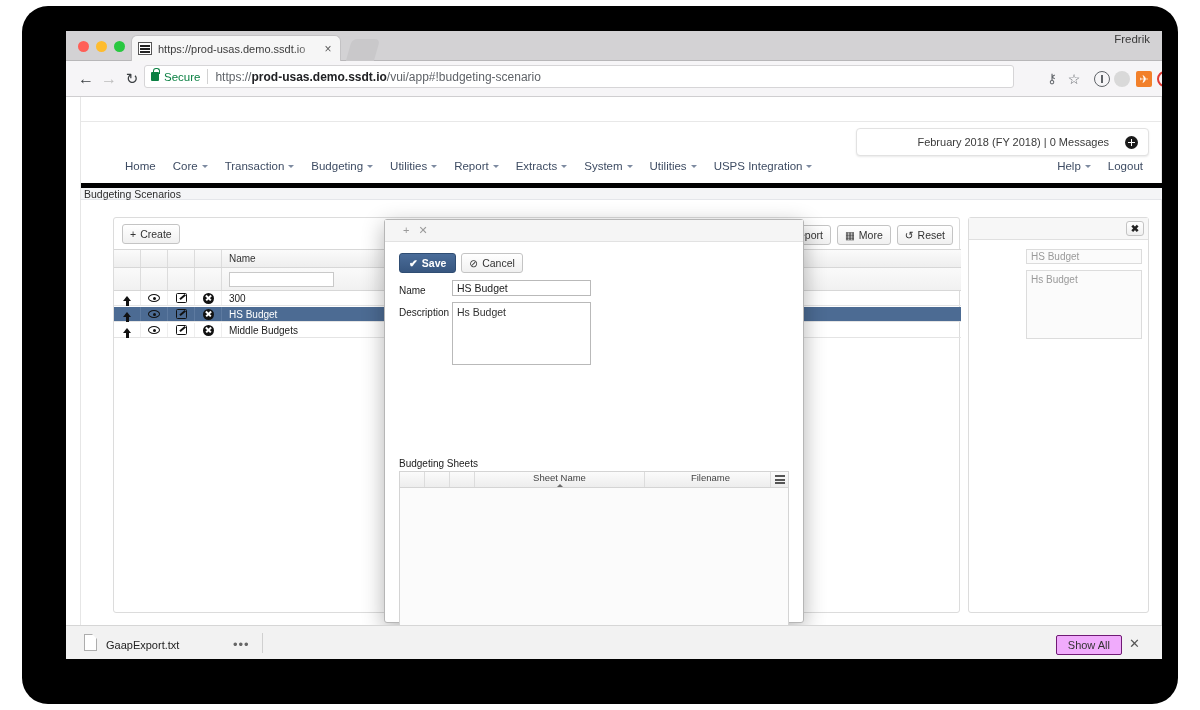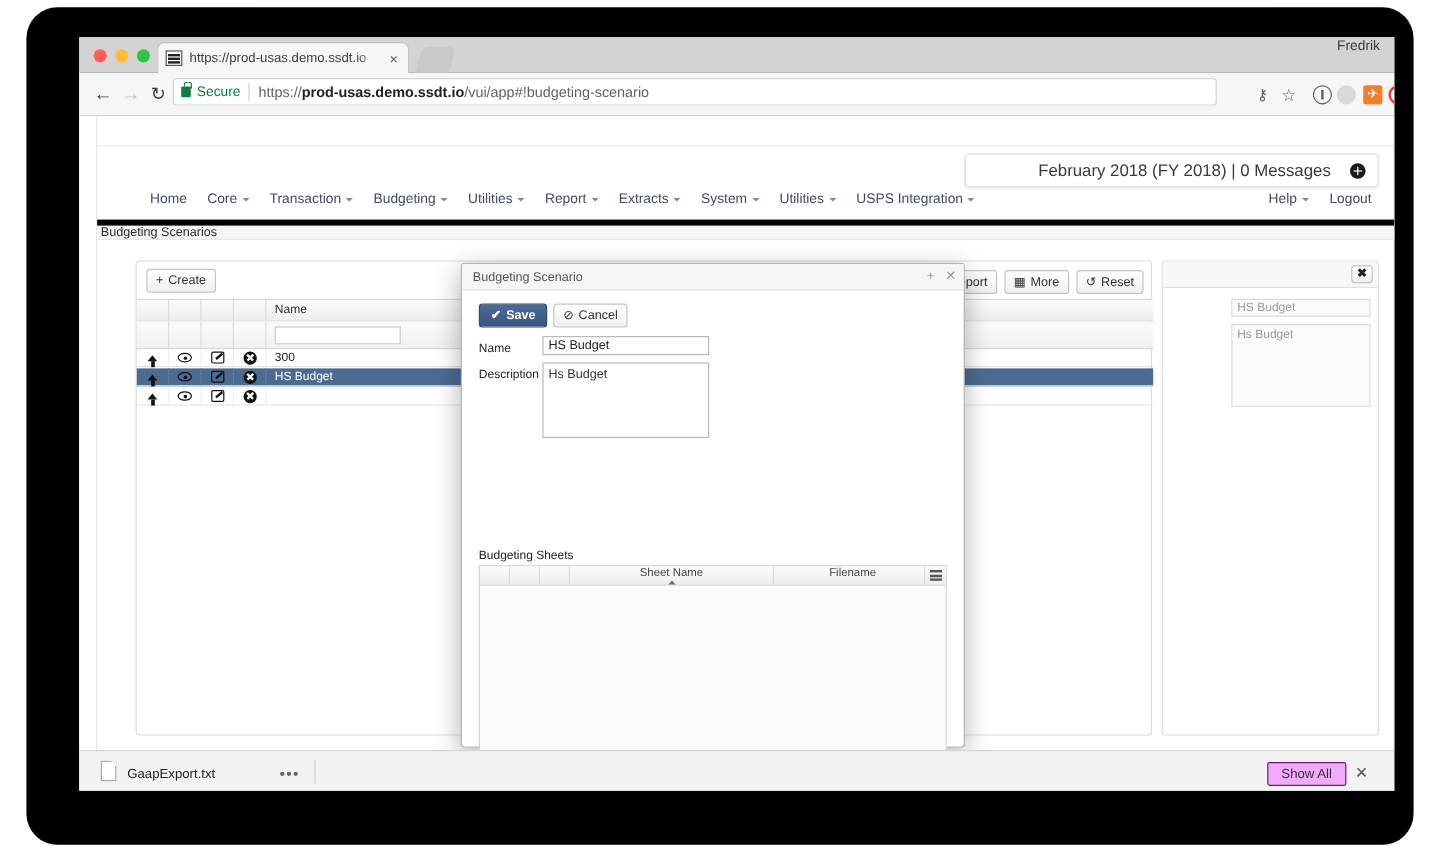--- a/index.html
+++ b/index.html
@@ -187,21 +187,21 @@
   #period-chip {
     position: absolute; right: 12px; top: 31px;
     background: #ffffff;
     border: 1px solid #e2e2e2;
     border-radius: 4px;
     box-shadow: 0 1px 2px rgba(0,0,0,.09);
     height: 28px;
     display: flex; align-items: center;
     padding: 0 10px 0 12px;
   }
-  #period-text { font-size: 14px; color: #3a3a3a; white-space: nowrap; margin-left: 48px; }
+  #period-text { font-size: 11px; color: #3a3a3a; white-space: nowrap; margin-left: 48px; }
   #messages-add-icon {
     margin-left: 16px;
     width: 13px; height: 13px; border-radius: 50%;
     background: #1b1b1b; position: relative; cursor: pointer;
   }
   #messages-add-icon::before,
   #messages-add-icon::after {
     content: ""; position: absolute; background: #ffffff;
   }
   #messages-add-icon::before { left: 3px; top: 6px; width: 7px; height: 1.6px; }
@@ -701,37 +701,37 @@
                 </div>
                 <div class="ic">
                   <span class="ico-eye"></span>
                 </div>
                 <div class="ic">
                   <span class="ico-pencil"></span>
                 </div>
                 <div class="ic">
                   <span class="ico-delete"></span>
                 </div>
+                <div class="nm">Middle Budgets</div>
               </div>
             </div>
         </div>
 
         <div id="right-panel">
           <div id="right-head">
             <div id="right-close-btn">✖</div>
           </div>
           <div id="rp-name-label">Name</div>
           <input id="rp-name-input" type="text" readonly="" value="HS Budget" style="">
           <div id="rp-desc-label">Description</div>
           <textarea id="rp-desc-input" readonly="" style="">Hs Budget</textarea>
         </div>
 
         <div id="modal">
           <div id="modal-head">
-            <span id="modal-title">Budgeting Scenario</span>
             <span class="modal-ctl">+</span>
             <span class="modal-ctl">✕</span>
           </div>
 
           <div id="modal-toolbar">
             <button id="save-btn">
               <span>✔</span>
               <span>Save</span>
             </button>
             <button class="btn">

